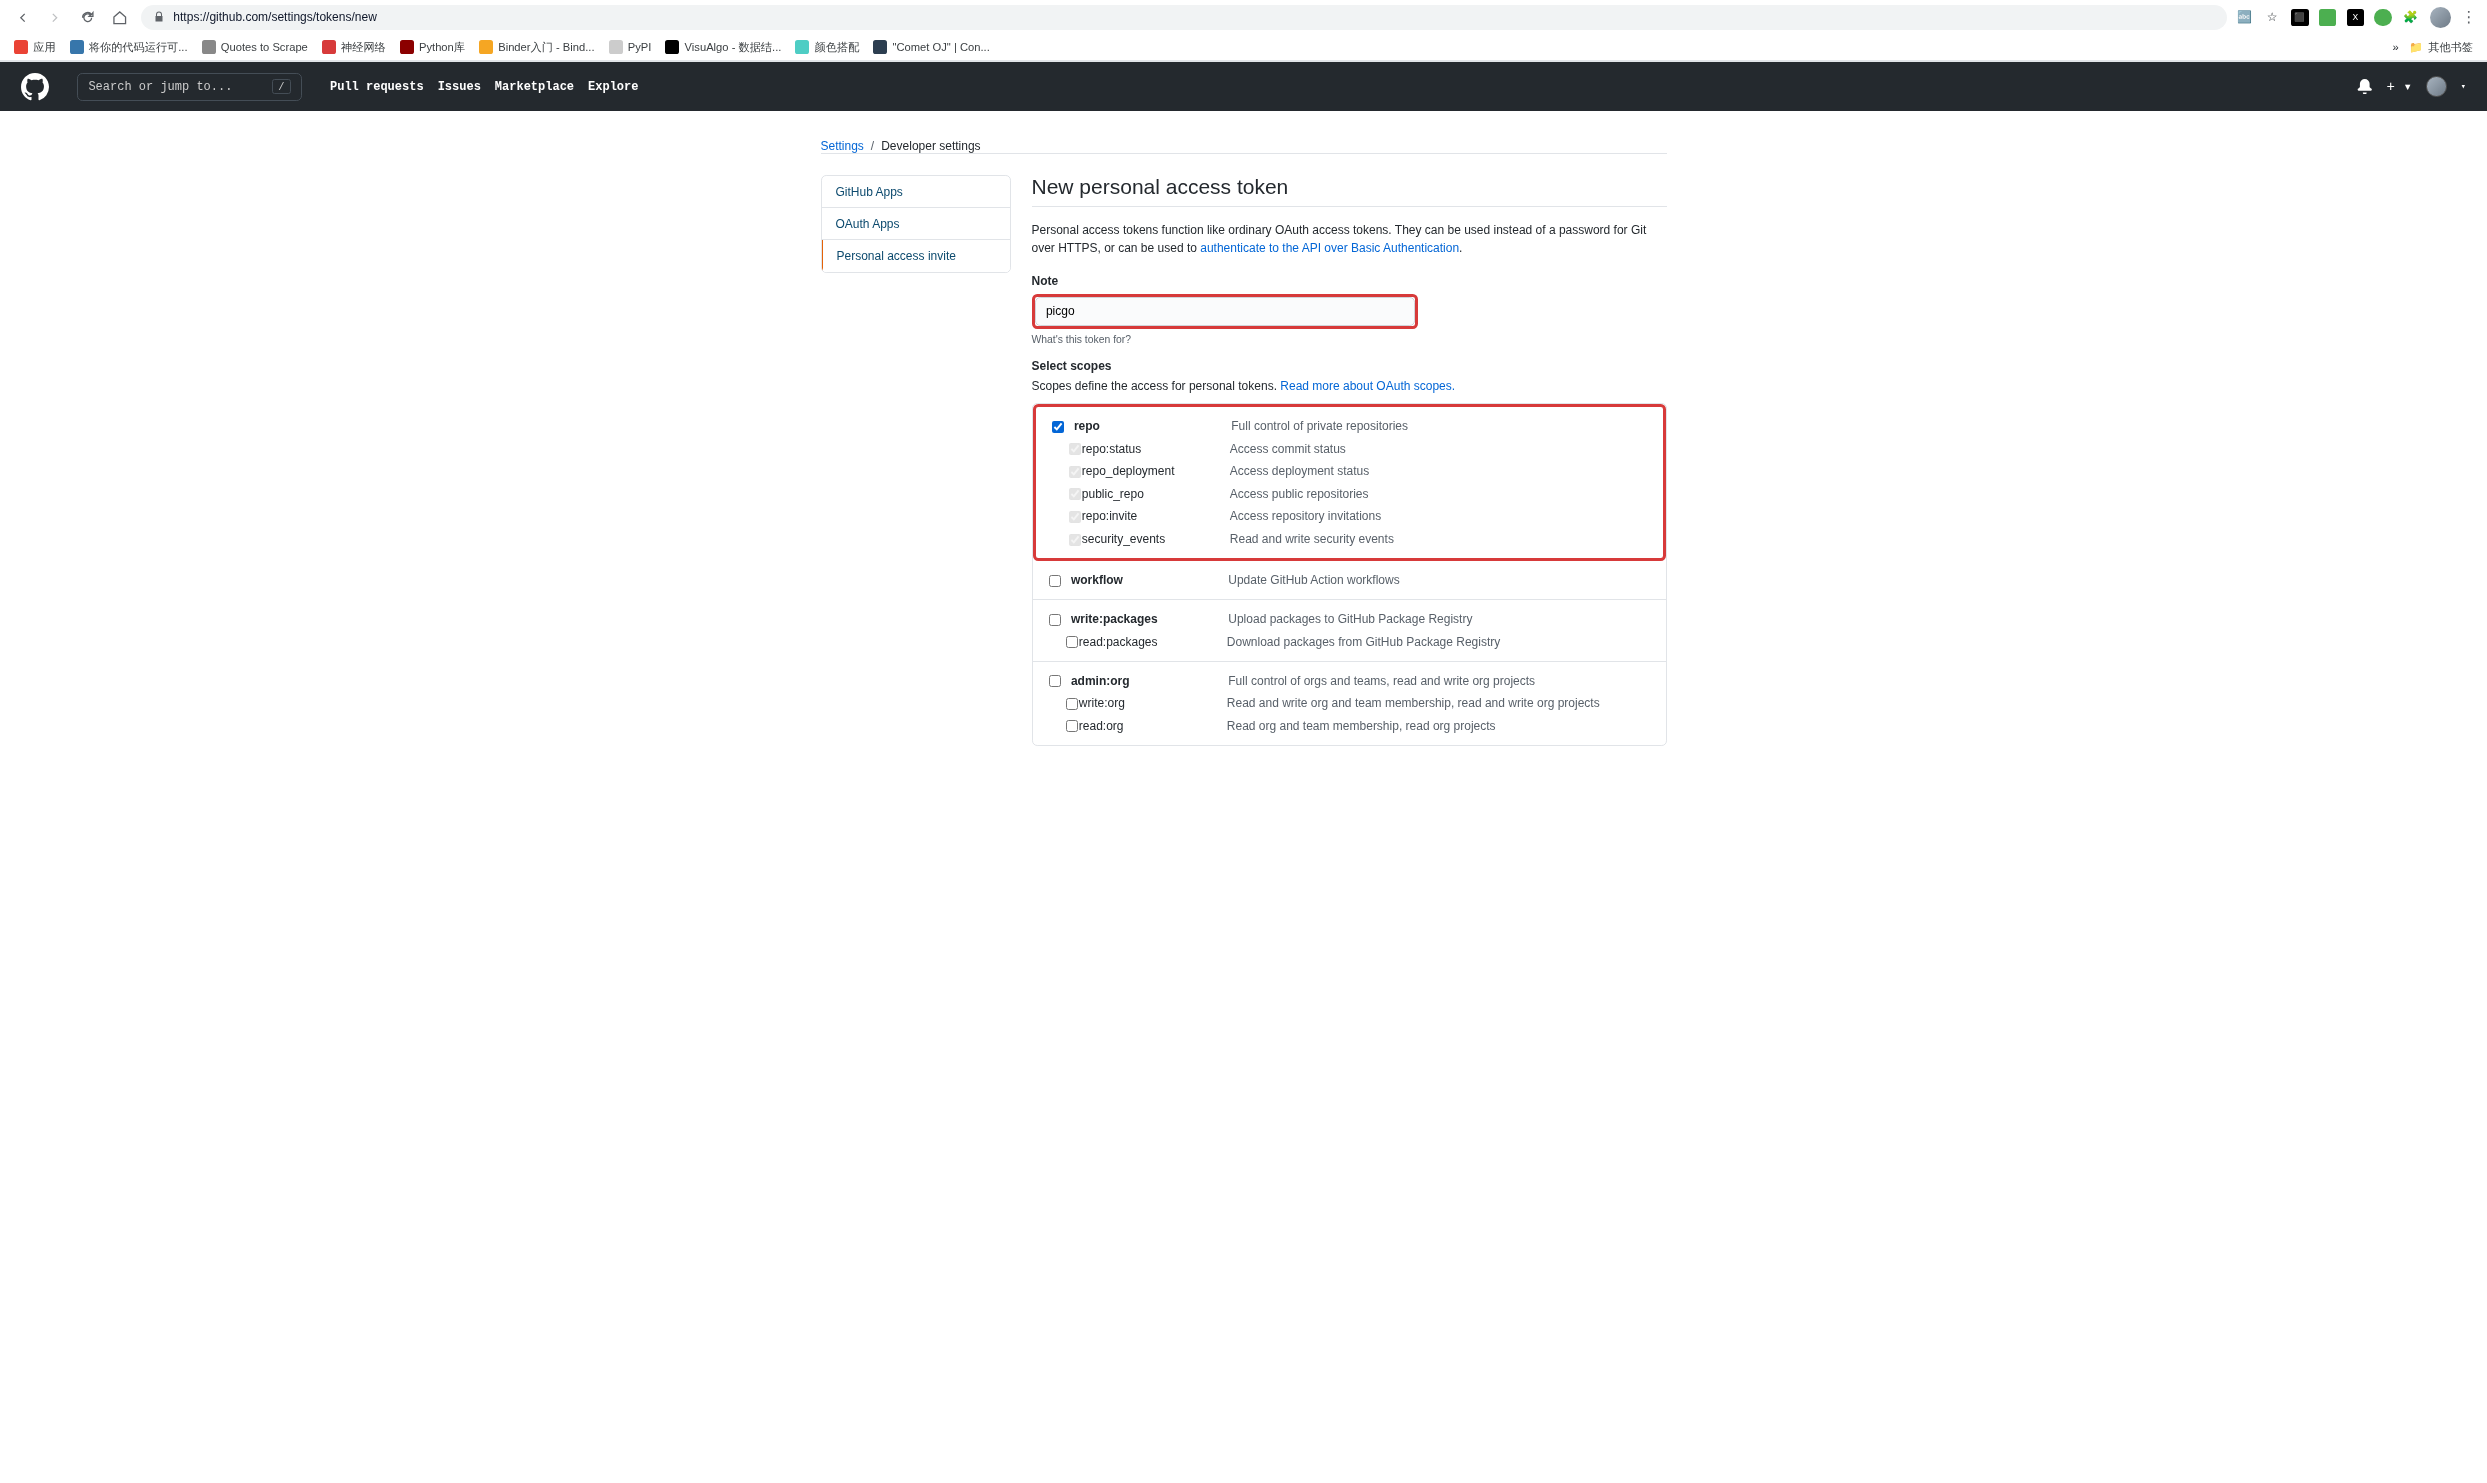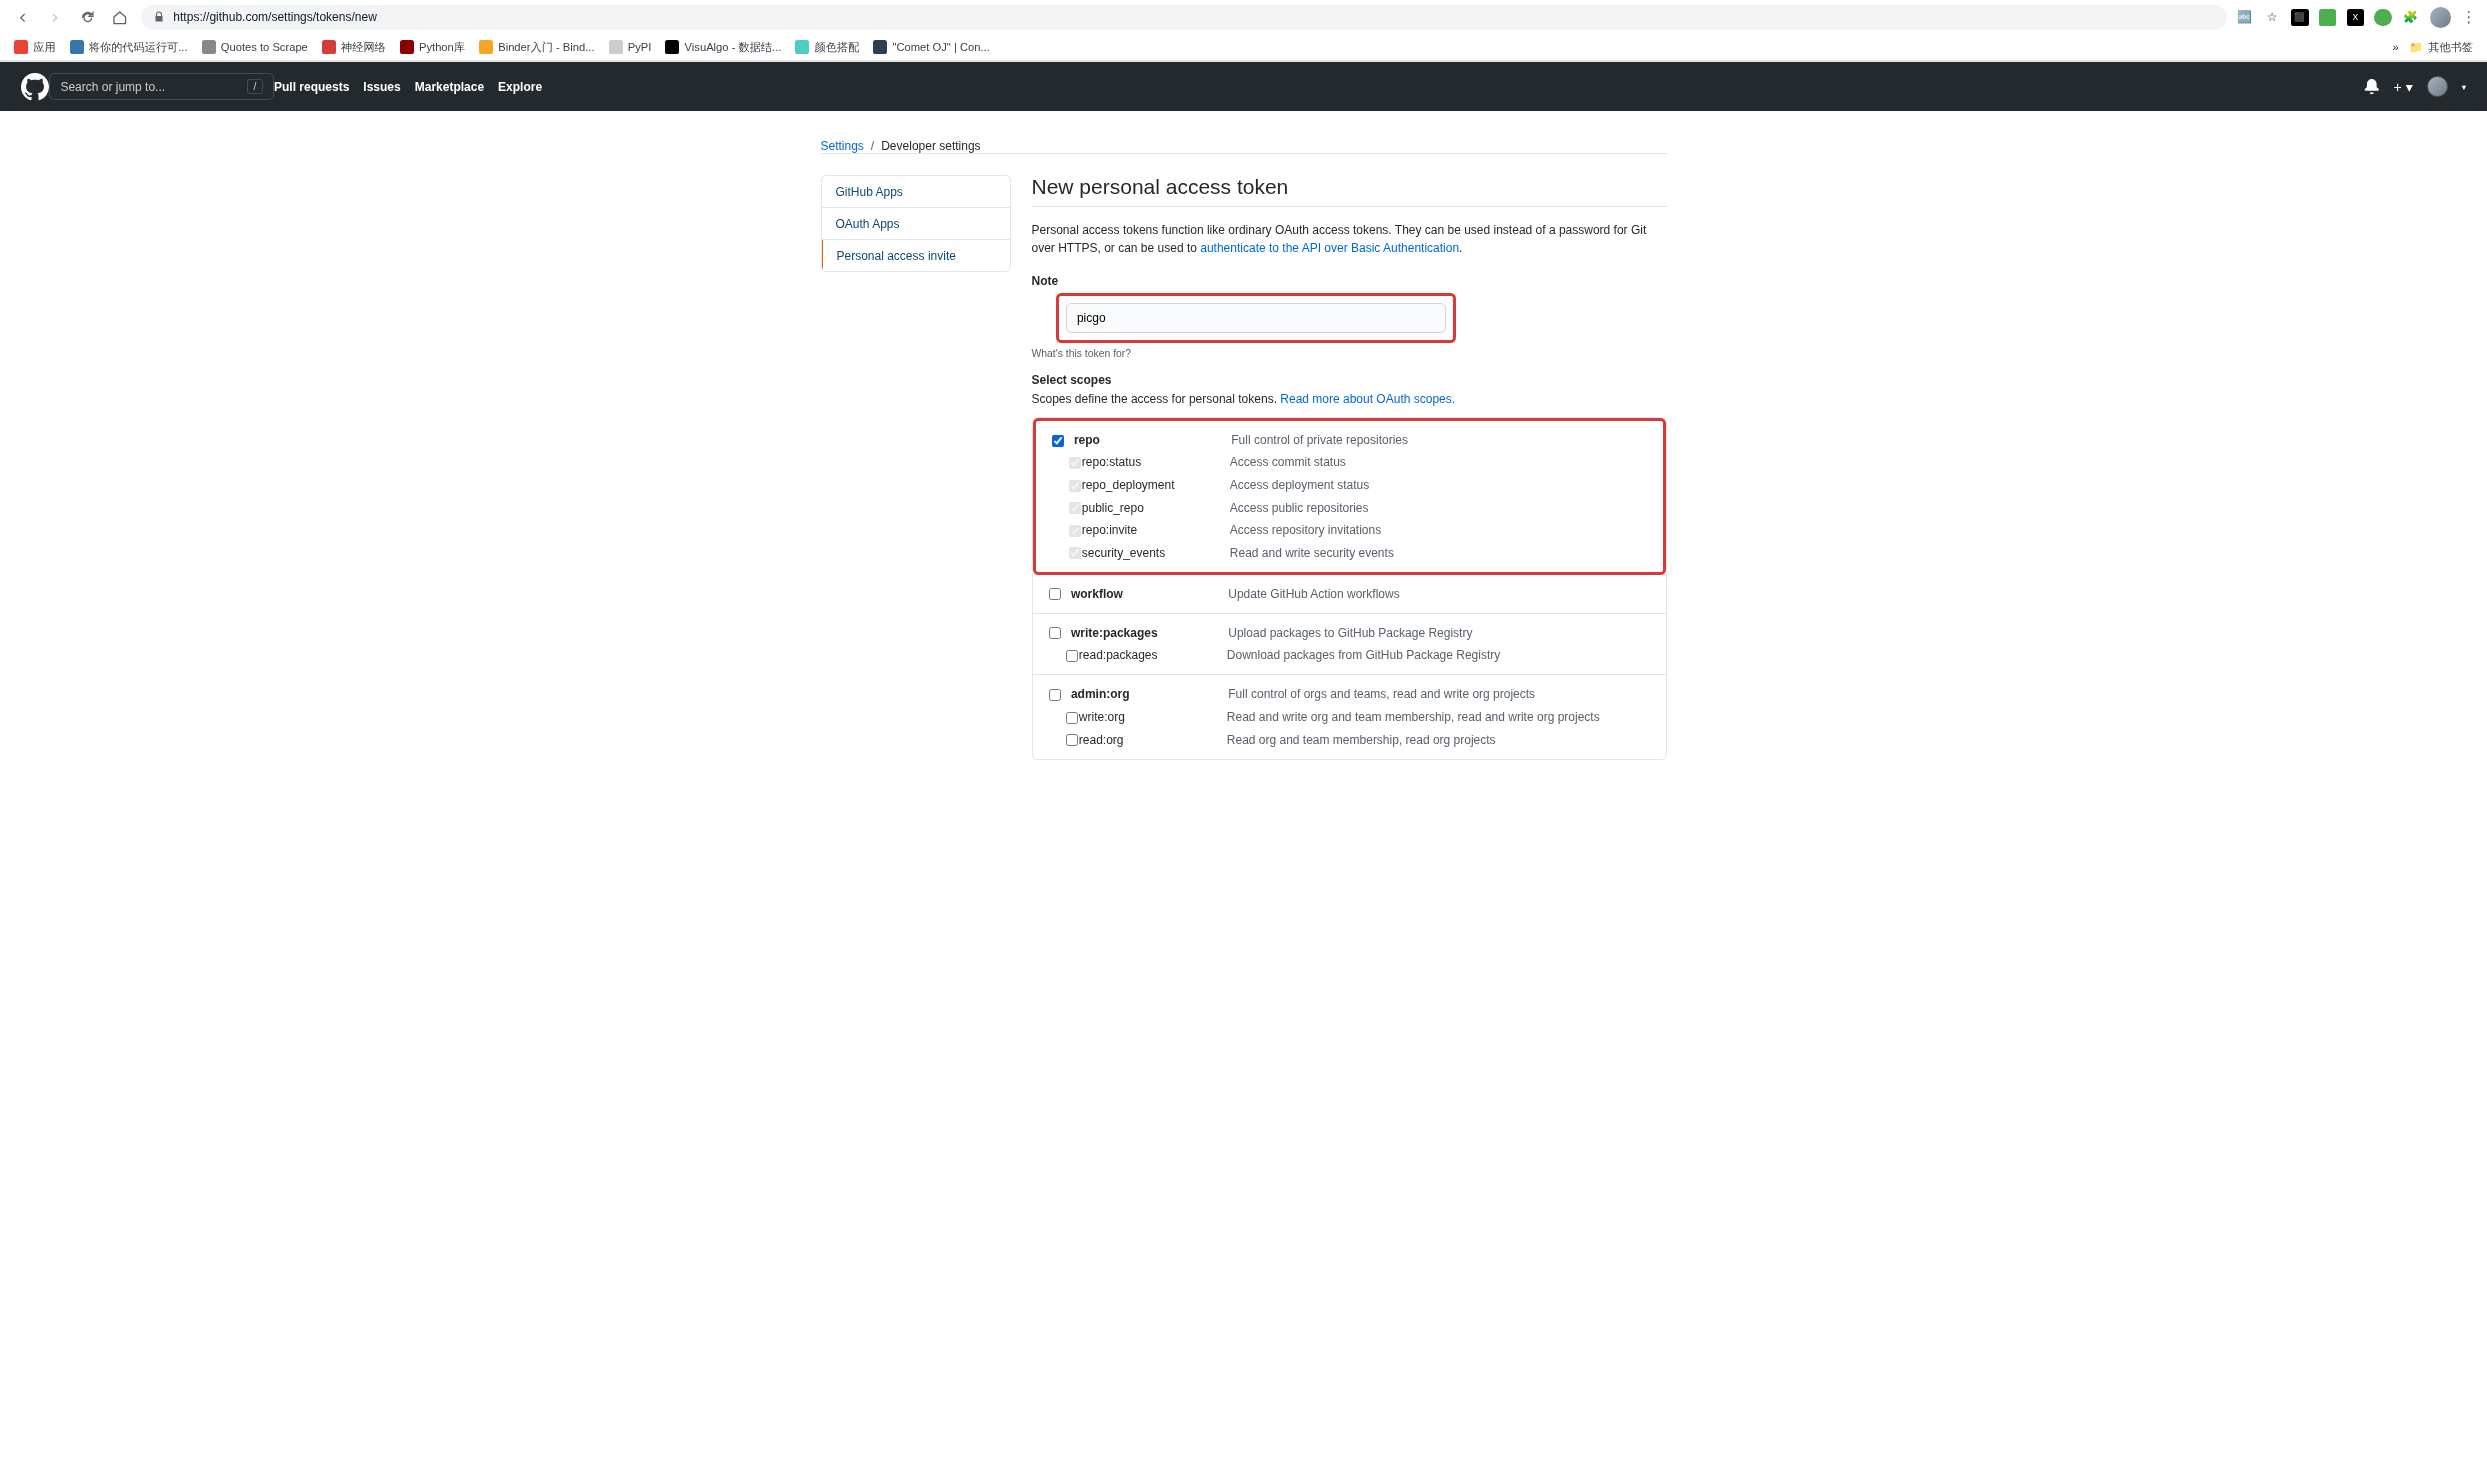--- a/index.html
+++ b/index.html
@@ -16,21 +16,21 @@
     .toolbar-icon { width: 17.3px; height: 17.3px; display: flex; align-items: center; justify-content: center; }
     .avatar-small { width: 21px; height: 21px; border-radius: 50%; background: linear-gradient(135deg, #a8b4c0, #6e7a86); }
     .dots-menu { font-size: 15.5px; color: #5f6368; }
     
     .bookmarks-bar { display: flex; align-items: center; padding: 5.2px 14px; gap: 14px; background: #fff; border-bottom: 0.9px solid #e1e4e8; font-size: 11.2px; }
     .bookmark-item { display: flex; align-items: center; gap: 5.2px; color: #3c4043; cursor: pointer; white-space: nowrap; }
     .bookmark-icon { width: 14px; height: 14px; border-radius: 2.6px; flex-shrink: 0; }
     .bookmarks-right { margin-left: auto; display: flex; align-items: center; gap: 10.4px; }
     
     
-    .gh-header { background: #24292e; color: #fff; padding: 10.4px 21px; display: flex; align-items: center; gap: 0; }
+    .gh-header { background: #24292e; color: #fff; padding: 10.4px 21px; display: flex; align-items: center; gap: 28px; font-family: Liberation Mono, monospace; }
     .gh-logo { width: 28px; height: 28px; }
     .gh-search { background: #24292e; border: 0.9px solid #444d56; border-radius: 5.2px; padding: 5.2px 10.4px; color: #ccc; display: flex; align-items: center; gap: 7px; width: 225px; }
     .gh-slash { border: 0.9px solid #444d56; border-radius: 2.6px; padding: 0.9px 5.2px; font-size: 10.4px; margin-left: auto; }
     .gh-nav { display: flex; gap: 14px; }
     .gh-nav a { color: #fff; text-decoration: none; font-weight: 600; font-size: 12px; }
     .gh-header-right { margin-left: auto; display: flex; align-items: center; gap: 14px; }
     
     
     .page-container { max-width: 874px; margin: 0 auto; padding: 21px 14px; }
     .breadcrumbs { display: flex; align-items: center; gap: 7px; padding: 7px 0 0; border-bottom: 0.9px solid #e1e4e8; margin-bottom: 21px; }
@@ -48,21 +48,21 @@
     .main { flex: 1; }
     .page-title { font-size: 21px; font-weight: 400; margin-bottom: 14px; padding-bottom: 7px; border-bottom: 0.9px solid #e1e4e8; }
     .intro-text { margin-bottom: 17.3px; line-height: 1.5; }
     .intro-text a { color: #0366d6; text-decoration: none; }
     
     .form-group { margin-bottom: 14px; }
     .form-label { font-weight: 600; display: block; margin-bottom: 5.2px; }
     .form-input { width: 380px; padding: 5.2px 10.4px; border: 0.9px solid #d1d5da; border-radius: 5.2px; font-size: 12px; line-height: 17.3px; background: #fafbfc; }
     .form-hint { font-size: 10.4px; color: #586069; margin-top: 5.2px; }
     
-    .highlight-box { border: 3.5px solid #d73a3a; border-radius: 5.2px; padding: 7px; display: inline-block; margin-left: 24px; }
+    .highlight-box { border: 3.5px solid #d73a3a; border-radius: 5.2px; display: inline-block; }
     
     .scopes-intro { margin-bottom: 10.4px; }
     .scopes-intro a { color: #0366d6; text-decoration: none; }
     
     .scopes-box { border: 0.9px solid #e1e4e8; border-radius: 5.2px; }
     .scope-group { padding: 12px 16px; border-bottom: 0.9px solid #e1e4e8; }
     .scope-group:last-child { border-bottom: none; }
     .scope-row { display: flex; align-items: flex-start; gap: 10.4px; }
     .scope-checkbox { margin-top: 1.7px; width: 12px; height: 12px; accent-color: #0366d6; }
     .scope-label { font-weight: 600; width: 147px; flex-shrink: 0; }

